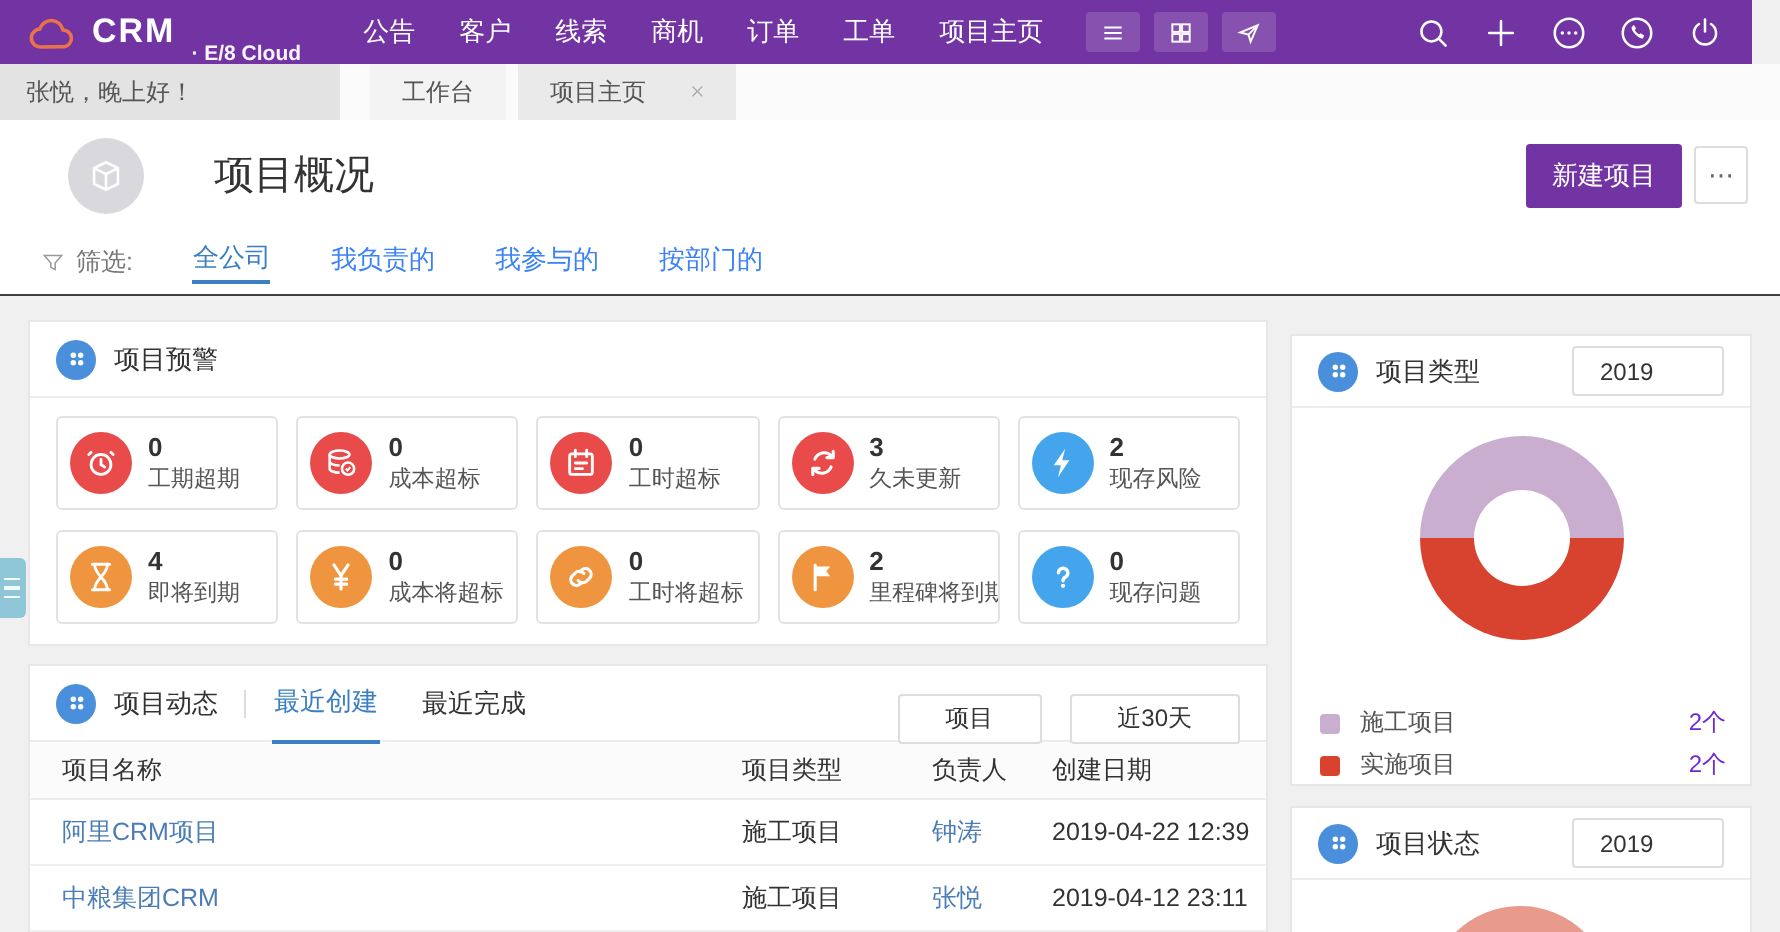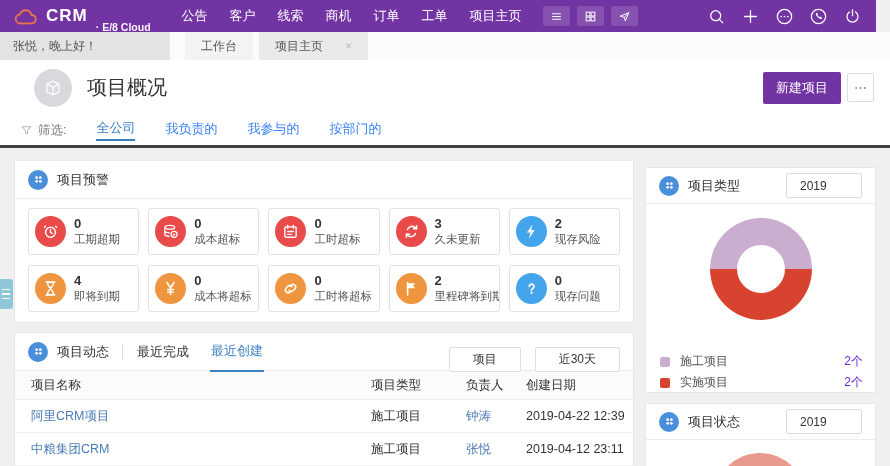--- a/index.html
+++ b/index.html
@@ -31,33 +31,33 @@
   .tabbar{position:absolute;left:0;top:32px;width:890px;height:28px;background:#fbfbfb;font-family:Liberation Serif, serif;}
   .greeting{position:absolute;left:0;top:0;width:170px;height:28px;background:#e3e3e3;
             font-size:12px;color:#555;line-height:28px;padding-left:13px;}
   .wtabs{position:absolute;left:185px;top:0;height:28px;display:flex;gap:6px;}
   .wtab{height:28px;display:flex;align-items:center;padding:0 16px;font-size:12px;color:#555;
         background:#f3f3f3;cursor:pointer;white-space:nowrap;}
   .wtab:nth-child(2){background:#eaeaea;}
   .wtab .close{margin-left:22px;color:#a9a9a9;font-size:13px;}
   
   .pagehead{position:absolute;left:0;top:60px;width:890px;height:55px;background:#fff;
-            display:flex;align-items:center;padding:0 16px;}
+            display:flex;align-items:center;padding:0 16px;gap:20px;}
   .page-ico{width:38px;height:38px;border-radius:50%;background:#d9d9dd;margin-left:18px;
             display:flex;align-items:center;justify-content:center;}
   .page-ico svg{width:22px;height:22px;stroke:#fff;stroke-width:1.4;fill:none;}
   .page-title{font-size:20px;color:#333;margin-left:15px;font-weight:500;}
   .head-actions{margin-left:auto;display:flex;align-items:center;gap:6px;}
   .btn-new{background:var(--navbar);color:#fff;font-size:13px;border:none;border-radius:2px;
            padding:7px 13px;cursor:pointer;font-family:inherit;}
   .btn-more{width:27px;height:29px;border:1px solid #ddd;background:#fff;border-radius:2px;
             color:#666;font-size:13px;cursor:pointer;line-height:1;}
   
   .filterrow{position:absolute;left:0;top:115px;width:890px;height:33px;background:#fff;
-             border-bottom:3px solid #404040;display:flex;align-items:center;padding:0 20px;gap:30px;}
+             border-bottom:1px solid #404040;display:flex;align-items:center;padding:0 20px;gap:30px;}
   .filter-label{display:flex;align-items:center;gap:5px;font-size:12.5px;color:#777;}
   .filter-label svg{width:13px;height:13px;stroke:#999;stroke-width:1.4;fill:none;}
   .filter-opt{font-size:13px;color:#3b82f6;cursor:pointer;padding-bottom:2px;}
   .filter-opt.active{color:var(--accent);border-bottom:2px solid var(--accent);}
   
   .panel{position:absolute;background:#fff;border:1px solid #e7e7e9;}
   .panel-head{height:38px;border-bottom:1px solid #ececec;display:flex;align-items:center;
               padding:0 13px;gap:9px;}
   .panel-ico{width:20px;height:20px;border-radius:50%;background:var(--panel-ico);flex:none;
              display:flex;align-items:center;justify-content:center;}
@@ -403,23 +403,23 @@
             <circle cx="8.6" cy="8.6" r="2.5" fill="#fff"></circle>
             <circle cx="15.4" cy="8.6" r="2.5" fill="#fff"></circle>
             <circle cx="8.6" cy="15.4" r="2.5" fill="#fff"></circle>
             <circle cx="15.4" cy="15.4" r="2.5" fill="#fff"></circle>
           </svg>
       </span>
       <span class="panel-title">项目动态</span>
       <span class="v-div"></span>
       <span style="display:flex;align-items:center;">
 
+          <span class="a-tab active">最近创建</span>
+
           <span class="a-tab">最近完成</span>
-
-          <span class="a-tab active">最近创建</span>
         </span>
       <span class="a-selects">
 
           <span class="sel">项目</span>
 
           <span class="sel">近30天</span>
         </span>
     </div>
     <div class="thead">
       <span>项目名称</span>

